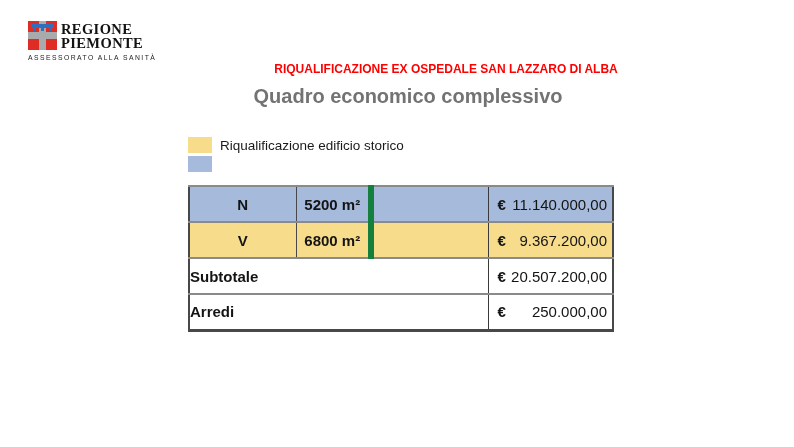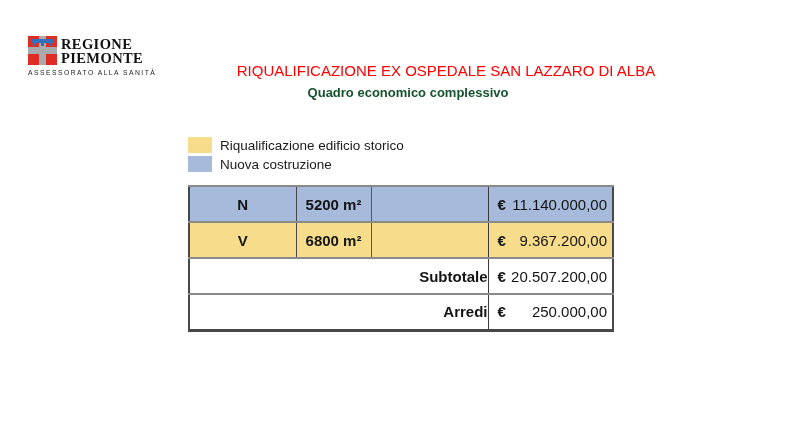--- a/index.html
+++ b/index.html
@@ -1,52 +1,52 @@
 <!DOCTYPE html>
 <html><head>
 <meta charset="utf-8">
 <style>
   * { margin: 0; padding: 0; box-sizing: border-box; }
   html, body { width: 794px; height: 447px; background: #ffffff; overflow: hidden; }
   body { position: relative; font-family: "Liberation Sans", sans-serif; color: #1a1a1a; }
 
   
-  .logo { position: absolute; left: 28px; top: 36px; }
+  .logo { position: absolute; left: 28px; top: 21px; }
   .logo-row { display: flex; align-items: flex-start; gap: 4px; }
   .crest { position: relative; width: 29px; height: 29px; background: #df2d26; flex: 0 0 auto; }
   .crest-v { position: absolute; left: 11px; top: 0; width: 7px; height: 29px; background: #a9aaac; }
   .crest-h { position: absolute; left: 0; top: 11px; width: 29px; height: 7px; background: #a9aaac; }
   .lambello { position: absolute; left: 3px; top: 3px; width: 23px; height: 4px; background: #2e6fbe; }
   .pendant { position: absolute; top: 4px; width: 3px; height: 3px; background: #2e6fbe; }
   .pendant.p1 { left: 2px; } .pendant.p2 { left: 10px; } .pendant.p3 { left: 18px; }
   .logo-text { font-family: "Liberation Serif", serif; font-weight: 700; font-size: 14.5px; line-height: 14.5px; letter-spacing: 0.4px; color: #121212; padding-top: 0.5px; }
   .logo-dept { margin-top: 3px; font-size: 6.8px; letter-spacing: 1.45px; color: #222; font-weight: 400; white-space: nowrap; }
 
   
-  .title { position: absolute; top: 62px; left: 446px; transform: translateX(-50%); font-size: 15px; font-weight: 400; color: #ff0000; white-space: nowrap; }
-  .subtitle { position: absolute; top: 85px; left: 408px; transform: translateX(-50%); font-size: 13px; font-weight: 700; color: #14532d; white-space: nowrap; }
+  .title { position: absolute; top: 62px; left: 446px; transform: translateX(-50%); font-size: 12px; font-weight: 700; color: #ff0000; white-space: nowrap; }
+  .subtitle { position: absolute; top: 85px; left: 408px; transform: translateX(-50%); font-size: 20px; font-weight: 700; color: #737373; white-space: nowrap; }
 
   
   .legend { position: absolute; left: 188px; top: 137px; }
   .legend-item { display: flex; align-items: center; gap: 8px; height: 16px; margin-bottom: 3px; }
   .swatch { width: 24px; height: 16px; flex: 0 0 auto; }
   .swatch-yellow { background: #f7dd8b; }
   .swatch-blue   { background: #a6badb; }
   .legend-label { font-size: 13.5px; color: #1a1a1a; white-space: nowrap; }
 
   
   .qtable-wrap { position: absolute; left: 188px; top: 185px; }
   table.qtable { border-collapse: collapse; table-layout: fixed; width: 424px; }
   table.qtable td { height: 36px; border-top: 2px solid #8a8a8a; vertical-align: middle; font-weight: 700; font-size: 15px; color: #141414; }
   table.qtable { border: 2px solid #484848; border-top: 2px solid #8a8a8a; border-bottom: 3px solid #484848; }
   td.c1 { width: 107px; text-align: center; border-right: 1px solid #484848; }
-  td.c2 { width: 75px;  text-align: center; border-right: 1px solid #15803d; }
+  td.c2 { width: 75px;  text-align: center; border-right: 6px solid #15803d; }
   td.c3 { width: 117px; border-right: 1px solid #3a3a3a; }
   td.c4 { width: 125px; }
-  td.merged { text-align: right; border-right: 1px solid #3a3a3a; }
+  td.merged { text-align: left; border-right: 1px solid #3a3a3a; }
   .row-blue td   { background: #a6badb; }
   .row-yellow td { background: #f7dd8b; }
   .amount-cell { display: flex; justify-content: space-between; align-items: center; padding: 0 5px 0 9px; }
   .amount-cell .eur { font-weight: 700; }
   .amount-cell .amt { font-weight: 400; }
 </style>
 </head>
 <body>
 
 <div class="logo">
@@ -71,21 +71,20 @@
 <div class="title">RIQUALIFICAZIONE EX OSPEDALE SAN LAZZARO DI ALBA</div>
 <div class="subtitle">Quadro economico complessivo</div>
 
 <div class="legend">
   <div class="legend-item">
     <span class="swatch swatch-yellow"></span>
     <span class="legend-label">Riqualificazione edificio storico</span>
   </div>
   <div class="legend-item">
     <span class="swatch swatch-blue"></span>
-    <span class="legend-label">Nuova costruzione</span>
   </div>
 </div>
 
 <div class="qtable-wrap">
   <table class="qtable">
     <tbody>
       <tr class="row-blue">
         <td class="c1">N</td>
         <td class="c2">5200 m²</td>
         <td class="c3"></td>

